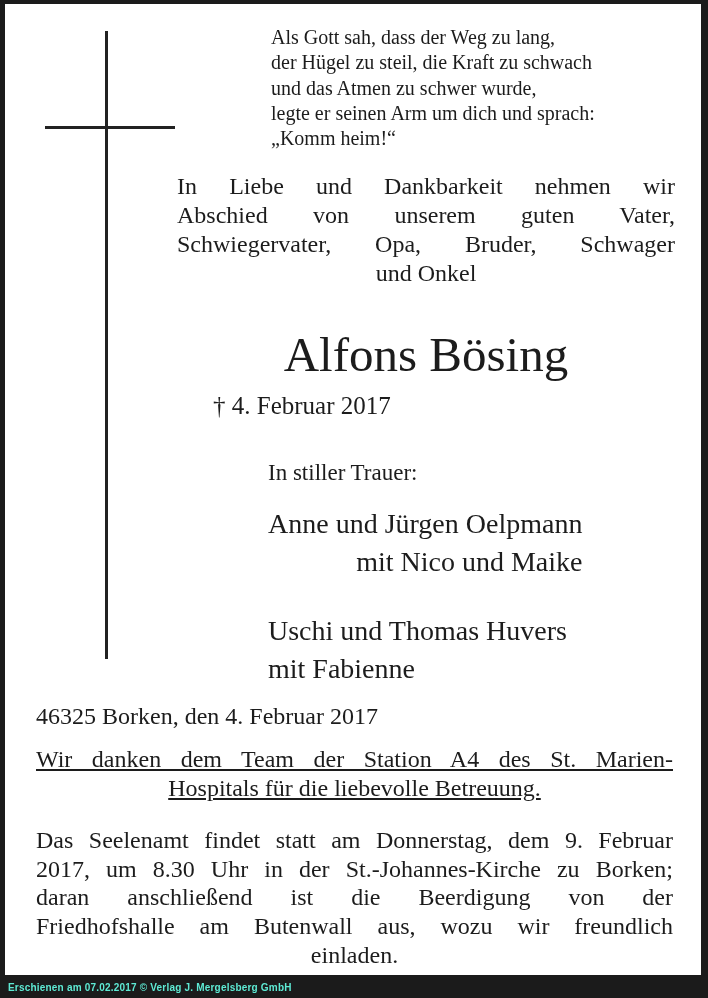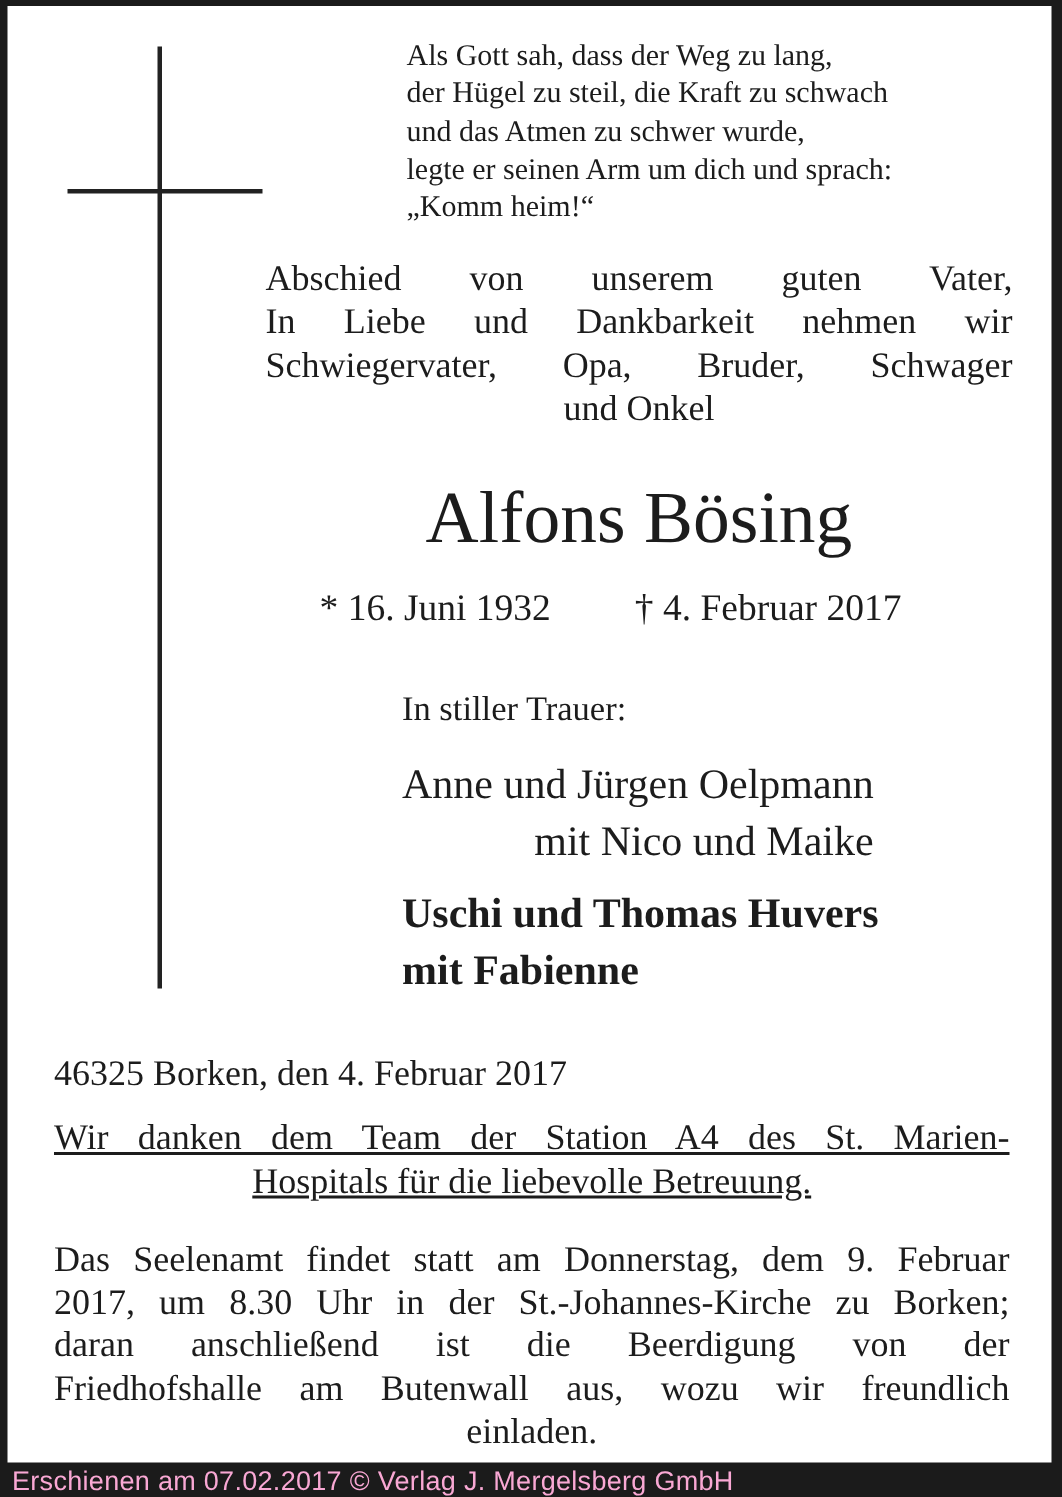--- a/index.html
+++ b/index.html
@@ -23,39 +23,40 @@
   .cross-v{position:absolute;left:100px;top:27px;width:3px;height:628px;background:#222;}
   .cross-h{position:absolute;left:40px;top:122px;width:130px;height:3px;background:#222;}
   
   .poem{left:266px;top:21px;font-size:20px;line-height:25.3px;white-space:nowrap;}
   
   .para{font-size:24px;line-height:29px;}
   .jline{text-align:justify;text-align-last:justify;}
   .lline{text-align:center;}
   .intro{left:172px;top:168px;width:498px;}
   .name{
-    left:172px;top:315px;width:498px;
+    left:172px;top:325px;width:498px;
     font-size:49px;line-height:52px;text-align:center;white-space:nowrap;
   }
   .dates{
     left:208px;top:388px;font-size:25px;line-height:27px;
     display:flex;flex-direction:row;gap:56px;white-space:nowrap;
   }
   .stiller{left:263px;top:456px;font-size:23px;line-height:26px;white-space:nowrap;}
   .fam{left:263px;font-size:28px;line-height:38px;white-space:nowrap;}
   .fam1{top:501px;text-align:right;}
-  .fam2{top:587px;font-weight:bold;}
+  .fam2{top:608px;}
   .address{left:31px;top:698px;font-size:24px;line-height:28px;white-space:nowrap;}
   .thanks{left:31px;top:741px;width:637px;text-decoration:underline;}
   .service{left:31px;top:822px;width:637px;line-height:28.7px;}
   .footer{
     position:absolute;left:8px;top:977px;width:700px;height:21px;
     font-family:"Liberation Sans", sans-serif;
-    font-size:18px;line-height:21px;color:#f9a8d4;
+    font-size:10px;line-height:21px;color:#5eead4;
     letter-spacing:0.2px;
+    font-weight:bold;
   }
 </style>
 </head>
 <body>
 
 <div class="sheet">
   <div class="panel">
 
     <div>
       <div class="cross-v"></div>
@@ -64,30 +65,29 @@
 
     <div class="abs poem">
       <div>Als Gott sah, dass der Weg zu lang,</div>
       <div>der Hügel zu steil, die Kraft zu schwach</div>
       <div>und das Atmen zu schwer wurde,</div>
       <div>legte er seinen Arm um dich und sprach:</div>
       <div>„Komm heim!“</div>
     </div>
 
     <div class="abs para intro">
+      <div class="jline">In Liebe und Dankbarkeit nehmen wir</div>
       <div class="jline">Abschied von unserem guten Vater,</div>
-      <div class="jline">In Liebe und Dankbarkeit nehmen wir</div>
       <div class="jline">Schwiegervater, Opa, Bruder, Schwager</div>
       <div class="lline">und Onkel</div>
     </div>
 
     <div class="abs name">Alfons Bösing</div>
 
     <div class="abs dates">
-      <span><span>*</span> <span>16. Juni 1932</span></span>
       <span><span>†</span> <span>4. Februar 2017</span></span>
     </div>
 
     <div class="abs stiller">In stiller Trauer:</div>
 
     <div class="abs fam fam1">
       <div>Anne und Jürgen Oelpmann</div>
       <div>mit Nico und Maike</div>
     </div>
 

